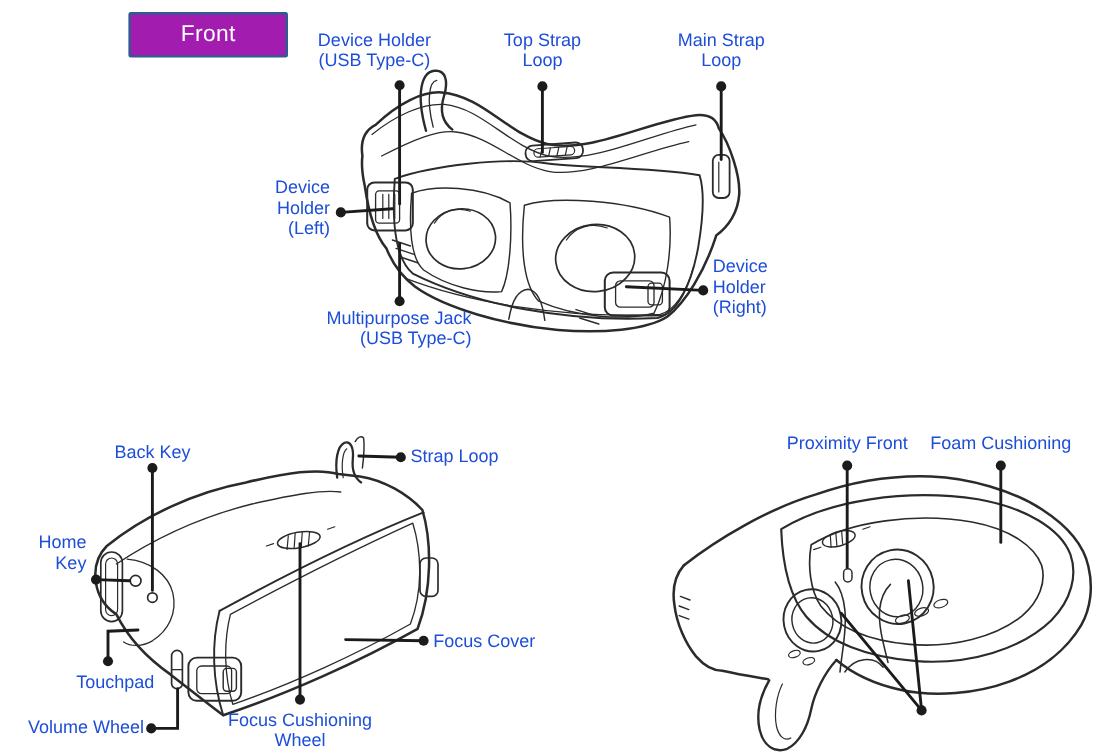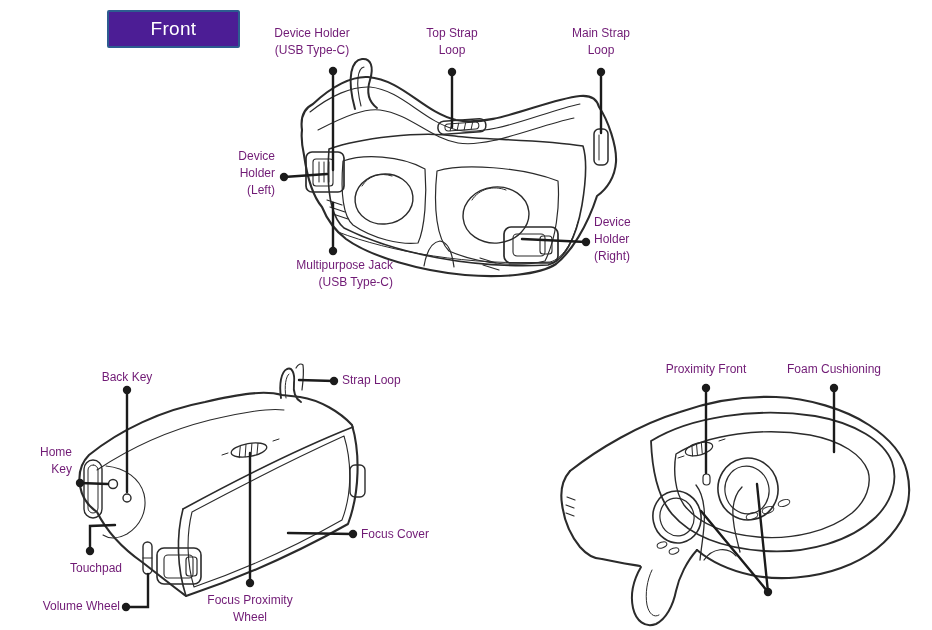--- a/index.html
+++ b/index.html
@@ -1,22 +1,22 @@
 <!DOCTYPE html>
 <html><head>
 <meta charset="utf-8">
 <style>
   html,body{margin:0;padding:0;background:#ffffff;}
   #stage{position:relative;width:932px;height:630px;background:#ffffff;overflow:hidden;
          font-family:"Liberation Sans",sans-serif;}
   #art{position:absolute;left:0;top:0;}
   .badge{position:absolute;display:flex;align-items:center;justify-content:center;
-         background:#4c1d95;border:2px solid #2d5c90;border-radius:2px;box-sizing:border-box;
+         background:#a21caf;border:2px solid #2d5c90;border-radius:2px;box-sizing:border-box;
          color:#ffffff;font-size:19px;letter-spacing:.3px;}
-  .lbl{position:absolute;font-size:12px;line-height:17px;color:#701a75;white-space:pre-line;}
+  .lbl{position:absolute;font-size:15px;line-height:17px;color:#1d4ed8;white-space:pre-line;}
   .c{text-align:center}.r{text-align:right}.l{text-align:left}
 </style>
 </head>
 <body>
 
 <div id="stage">
 
   <svg id="art" width="932" height="630" viewBox="0 0 932 630">
 
     <g fill="none" stroke="#2b2b2b" stroke-linecap="round" stroke-linejoin="round">
@@ -232,21 +232,21 @@
   <div class="lbl l" style="left:594px;top:214px;width:80px">Device
 Holder
 (Right)</div>
 
   <div class="lbl c" style="left:77px;top:369px;width:100px">Back Key</div>
   <div class="lbl l" style="left:342px;top:372px;width:90px">Strap Loop</div>
   <div class="lbl r" style="left:12px;top:444px;width:60px">Home
 Key</div>
   <div class="lbl c" style="left:46px;top:560px;width:100px">Touchpad</div>
   <div class="lbl r" style="left:8px;top:598px;width:112px">Volume Wheel</div>
-  <div class="lbl c" style="left:180px;top:592px;width:140px">Focus Proximity
+  <div class="lbl c" style="left:180px;top:592px;width:140px">Focus Cushioning
 Wheel</div>
   <div class="lbl l" style="left:361px;top:526px;width:90px">Focus Cover</div>
 
   <div class="lbl c" style="left:646px;top:361px;width:120px">Proximity Front</div>
   <div class="lbl c" style="left:772px;top:361px;width:124px">Foam Cushioning</div>
   <div class="lbl c" style="left:735px;top:632px;width:80px">Lenses</div>
 
 </div>
 
 </body></html>

